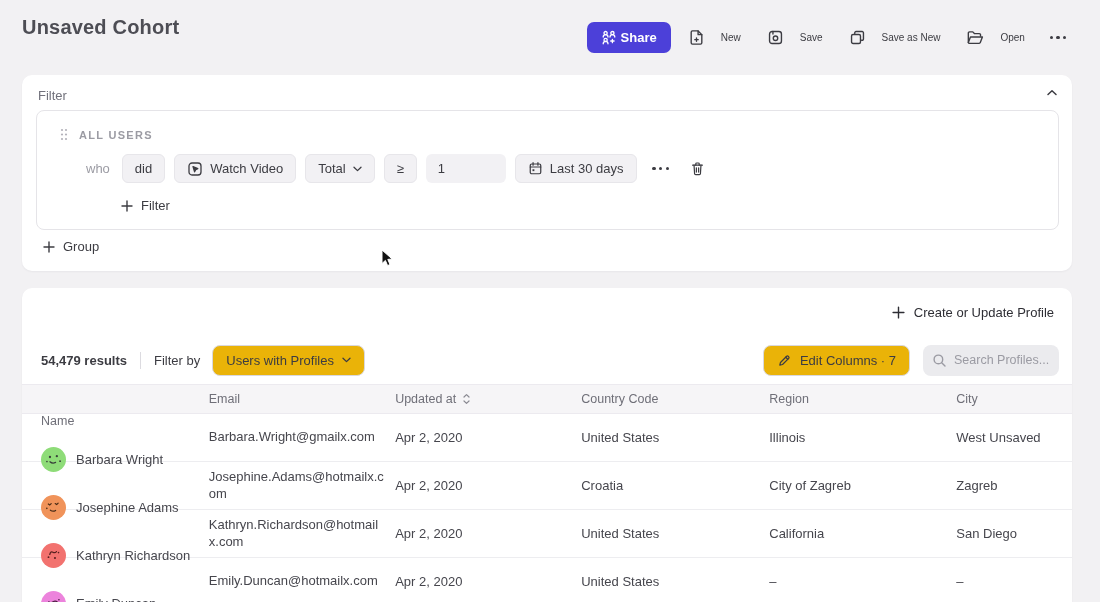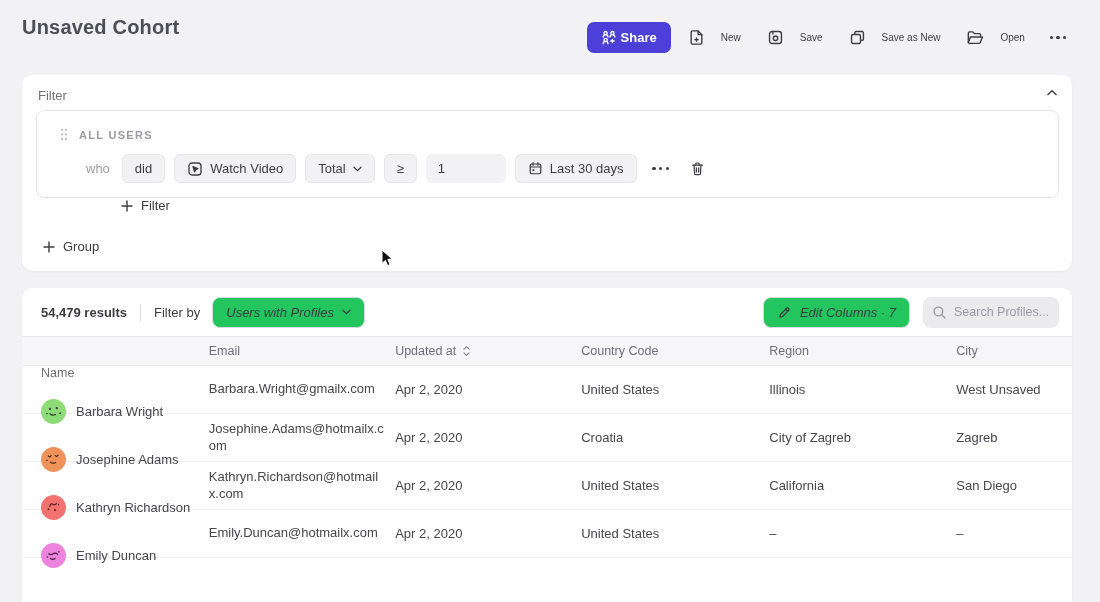--- a/index.html
+++ b/index.html
@@ -39,21 +39,21 @@
 
   
   .card{ position:absolute; background:#fff; border-radius:10px; box-shadow:0 1px 2px rgba(40,40,60,.05); }
   #filter-card{ left:22px; top:75px; width:1050px; height:196px; }
   #profiles-card{ left:22px; top:288px; width:1050px; height:332px; overflow:hidden; }
 
   
   .filter-label{ position:absolute; left:16px; top:13px; font-size:13px; color:#71717b; }
   .collapse-btn{ position:absolute; right:14px; top:14px; cursor:pointer; }
   .filter-box{
-    position:absolute; left:14px; right:13px; top:35px; height:88px;
+    position:absolute; left:14px; right:13px; top:35px; height:120px;
     border:1px solid #e5e4e8; border-radius:8px;
   }
   .group-head{ display:flex; align-items:center; gap:11px; padding:17px 0 0 23px; }
   .drag-handle{ cursor:grab; }
   .group-title{ font-size:11px; font-weight:700; letter-spacing:1.3px; color:#9b9ba3; }
   .filter-row{ display:flex; align-items:center; gap:9px; margin:13px 0 0 49px; }
   .who{ font-size:13px; color:#9b9ba3; margin-right:3px; }
   .chip{
     display:inline-flex; align-items:center; gap:7px;
     height:29px; padding:0 12px; border-radius:6px;
@@ -80,21 +80,21 @@
   .create-row{ height:48px; display:flex; align-items:center; justify-content:flex-end; padding-right:18px; }
   .create-btn{ display:inline-flex; align-items:center; gap:9px; font-size:13px; font-weight:500; color:#2e2e34; cursor:pointer; background:none; border:none; font-family:inherit; }
 
   .toolbar{ height:48px; display:flex; align-items:center; padding:0 13px 0 19px; }
   .results{ font-size:13px; font-weight:700; color:#3c3c42; }
   .vdiv{ width:1px; height:17px; background:#dcdbe0; margin:0 13px; }
   .filter-by{ font-size:13px; color:#3c3c42; margin-right:12px; }
   .btn-outline{
     display:inline-flex; align-items:center; gap:8px;
     height:31px; padding:0 13px; border:1px solid #d9d8dd; border-radius:8px;
-    background:#22c55e; font-size:13px; font-weight:500; color:#3c3c42; cursor:pointer; font-family:inherit;font-style:italic;
+    background:#eab308; font-size:13px; font-weight:500; color:#3c3c42; cursor:pointer; font-family:inherit;
   }
   .toolbar-spacer{ flex:1; }
   .search-wrap{ position:relative; margin-left:13px; }
   .search-wrap svg{ position:absolute; left:9px; top:8px; }
   .search-input{
     width:136px; height:31px; border:none; border-radius:8px;
     background:#ebebee; padding:0 8px 0 31px; font-size:12.5px; color:#55555c;
     font-family:inherit;
   }
   .search-input::placeholder{ color:#9b9ba3; }
@@ -291,20 +291,30 @@
       <svg width="12" height="12" viewBox="0 0 12 12" fill="none" stroke="#3c3c42" stroke-width="1.4" stroke-linecap="round">
           <path d="M6 1 v10 M1 6 h10"></path>
         </svg>
     </span>
     <span>Group</span>
   </button>
 </div>
 
 <div class="card" id="profiles-card">
 
+  <div class="create-row">
+    <button class="create-btn">
+      <span>
+        <svg width="13" height="13" viewBox="0 0 12 12" fill="none" stroke="#2e2e34" stroke-width="1.3" stroke-linecap="round">
+            <path d="M6 1 v10 M1 6 h10"></path>
+          </svg>
+      </span>
+      <span>Create or Update Profile</span>
+    </button>
+  </div>
 
   <div class="toolbar">
     <span class="results">54,479 results</span>
     <span class="vdiv"></span>
     <span class="filter-by">Filter by</span>
     <button class="btn-outline">
       <span>Users with Profiles</span>
       <span>
         <svg width="9" height="6" viewBox="0 0 9 6" fill="none" stroke="#3c3c42" stroke-width="1.3" stroke-linecap="round" stroke-linejoin="round">
             <path d="M1 1.2 L4.5 4.6 L8 1.2"></path>

